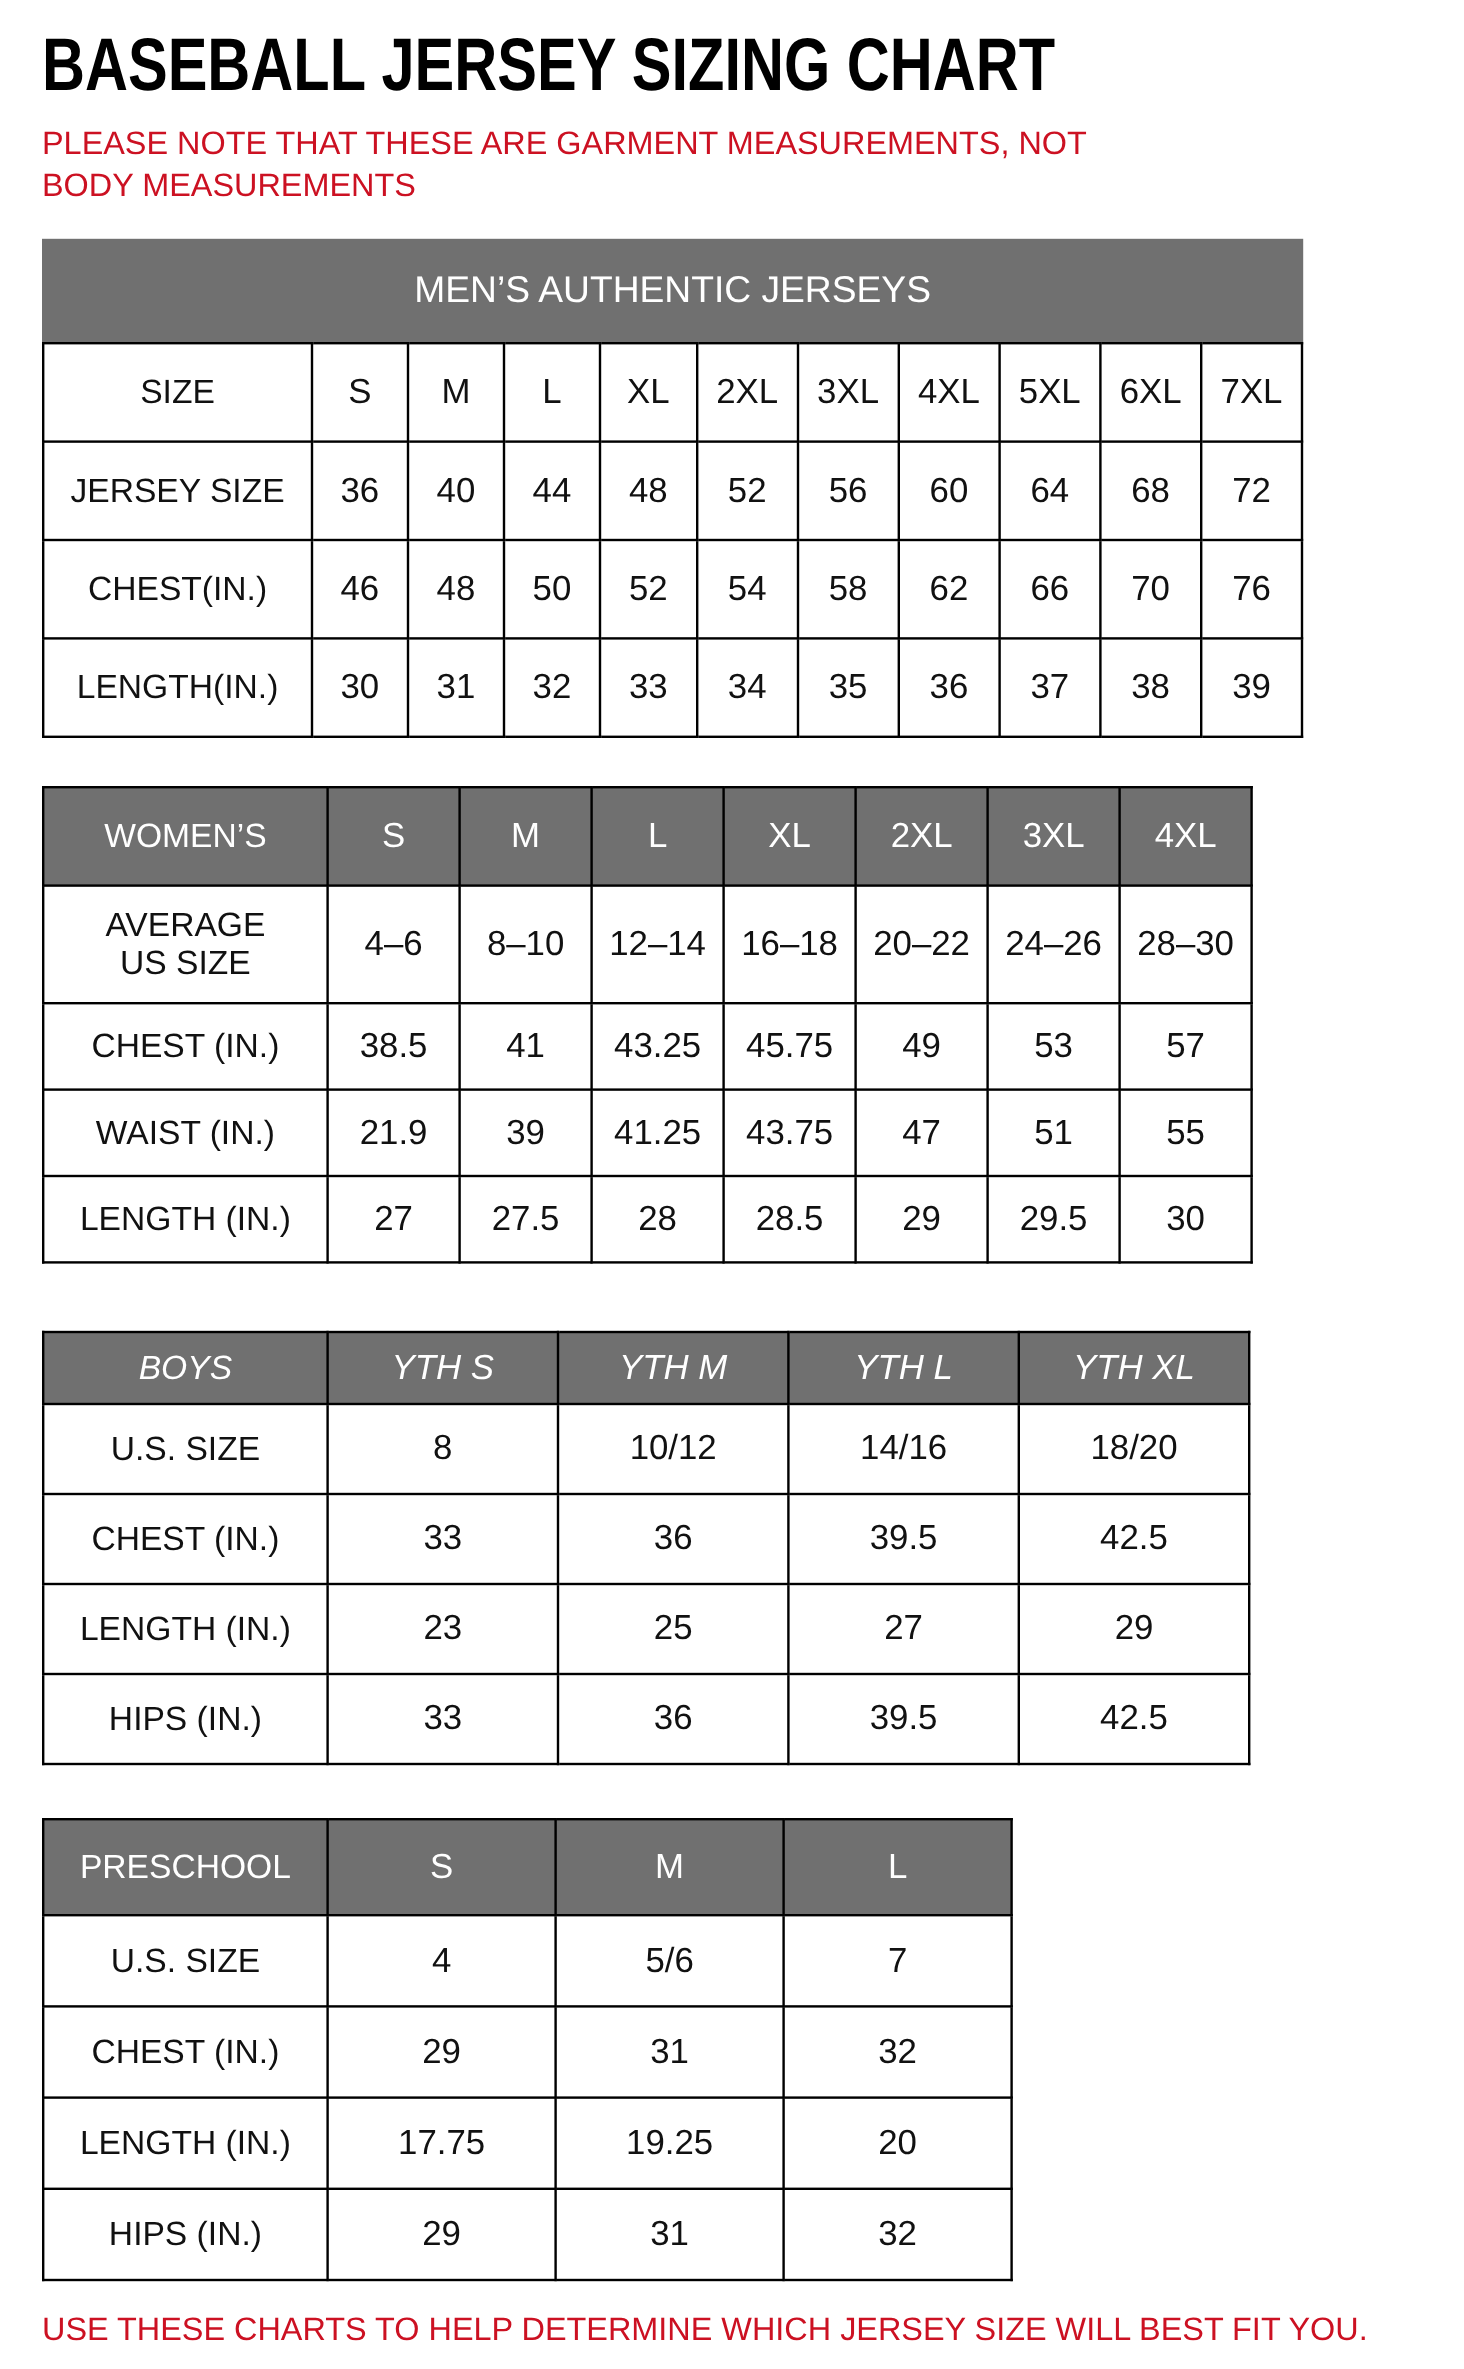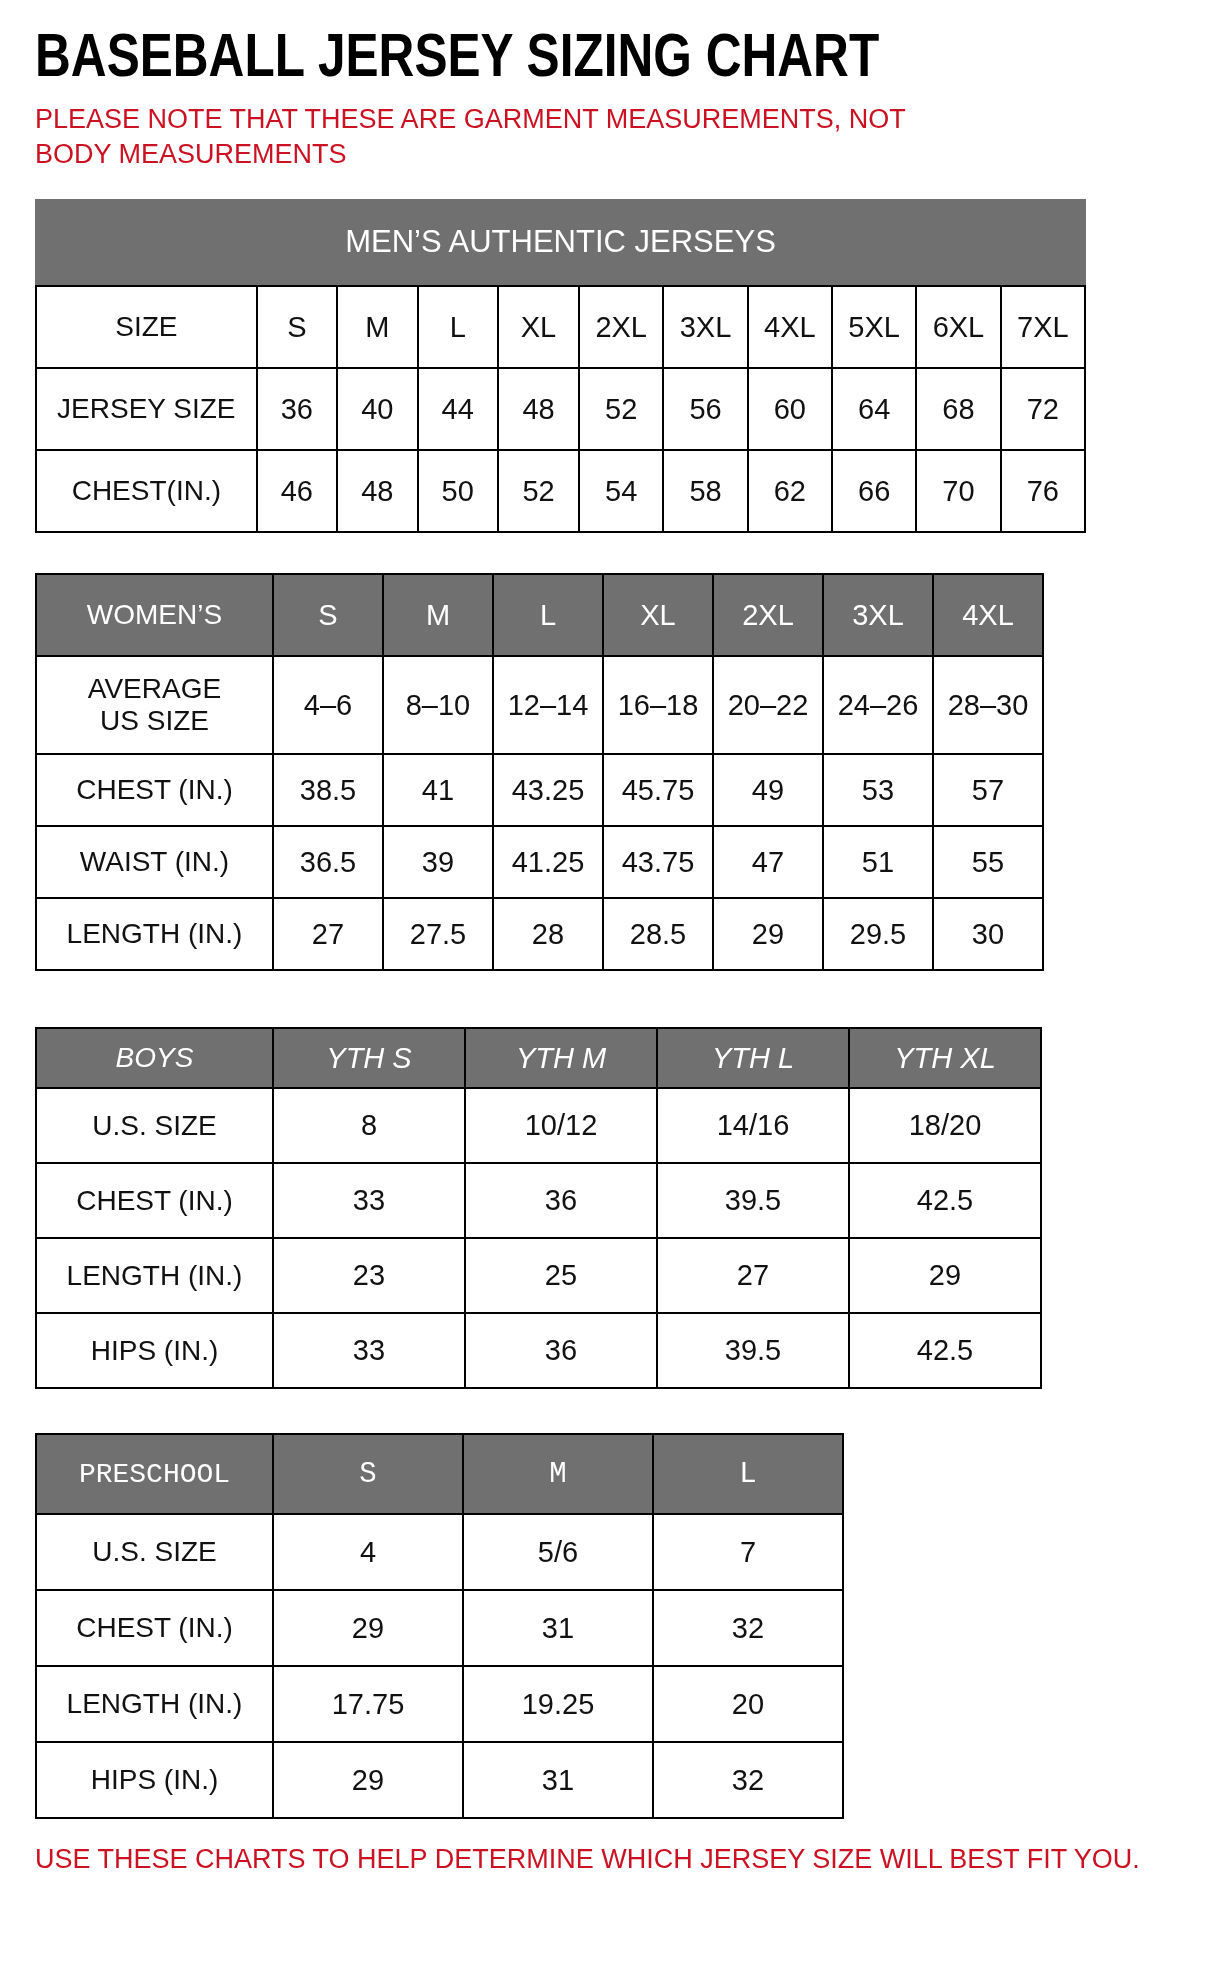--- a/index.html
+++ b/index.html
@@ -59,21 +59,21 @@
   .t-boys { margin-top:56px; display:block; }
   .t-boys .sizing col.label { width:237px; }
   .t-boys .sizing col.data  { width:192px; }
   .t-boys thead tr { height:60px;font-style:italic; }
   .t-boys tbody tr { height:75px; }
 
   
   .t-preschool { margin-top:44px; display:block; }
   .t-preschool .sizing col.label { width:237px; }
   .t-preschool .sizing col.data  { width:190px; }
-  .t-preschool thead tr { height:80px;font-family:Liberation Mono, monospace; }
+  .t-preschool thead tr { height:80px; }
   .t-preschool tbody tr { height:76px; }
 </style>
 </head>
 <body>
 
 <div class="wrap">
   <h1 class="page-title">BASEBALL JERSEY SIZING CHART</h1>
   <p class="note">PLEASE NOTE THAT THESE ARE GARMENT MEASUREMENTS, NOT BODY MEASUREMENTS</p>
 
   <div>
@@ -128,20 +128,33 @@
               <td>48</td>
               <td>50</td>
               <td>52</td>
               <td>54</td>
               <td>58</td>
               <td>62</td>
               <td>66</td>
               <td>70</td>
               <td>76</td>
             </tr>
+            <tr>
+              <td class="rowlabel">LENGTH(IN.)</td>
+              <td>30</td>
+              <td>31</td>
+              <td>32</td>
+              <td>33</td>
+              <td>34</td>
+              <td>35</td>
+              <td>36</td>
+              <td>37</td>
+              <td>38</td>
+              <td>39</td>
+            </tr>
           </tbody>
         </table>
       </div>
       <div class="sec t-womens">
         <table class="sizing gray-h">
           <colgroup>
             <col class="label">
             <col class="data">
             <col class="data">
             <col class="data">
@@ -179,21 +192,21 @@
               <td>38.5</td>
               <td>41</td>
               <td>43.25</td>
               <td>45.75</td>
               <td>49</td>
               <td>53</td>
               <td>57</td>
             </tr>
             <tr>
               <td class="rowlabel">WAIST (IN.)</td>
-              <td>36.5</td>
+              <td>21.9</td>
               <td>39</td>
               <td>41.25</td>
               <td>43.75</td>
               <td>47</td>
               <td>51</td>
               <td>55</td>
             </tr>
             <tr>
               <td class="rowlabel">LENGTH (IN.)</td>
               <td>27</td>

